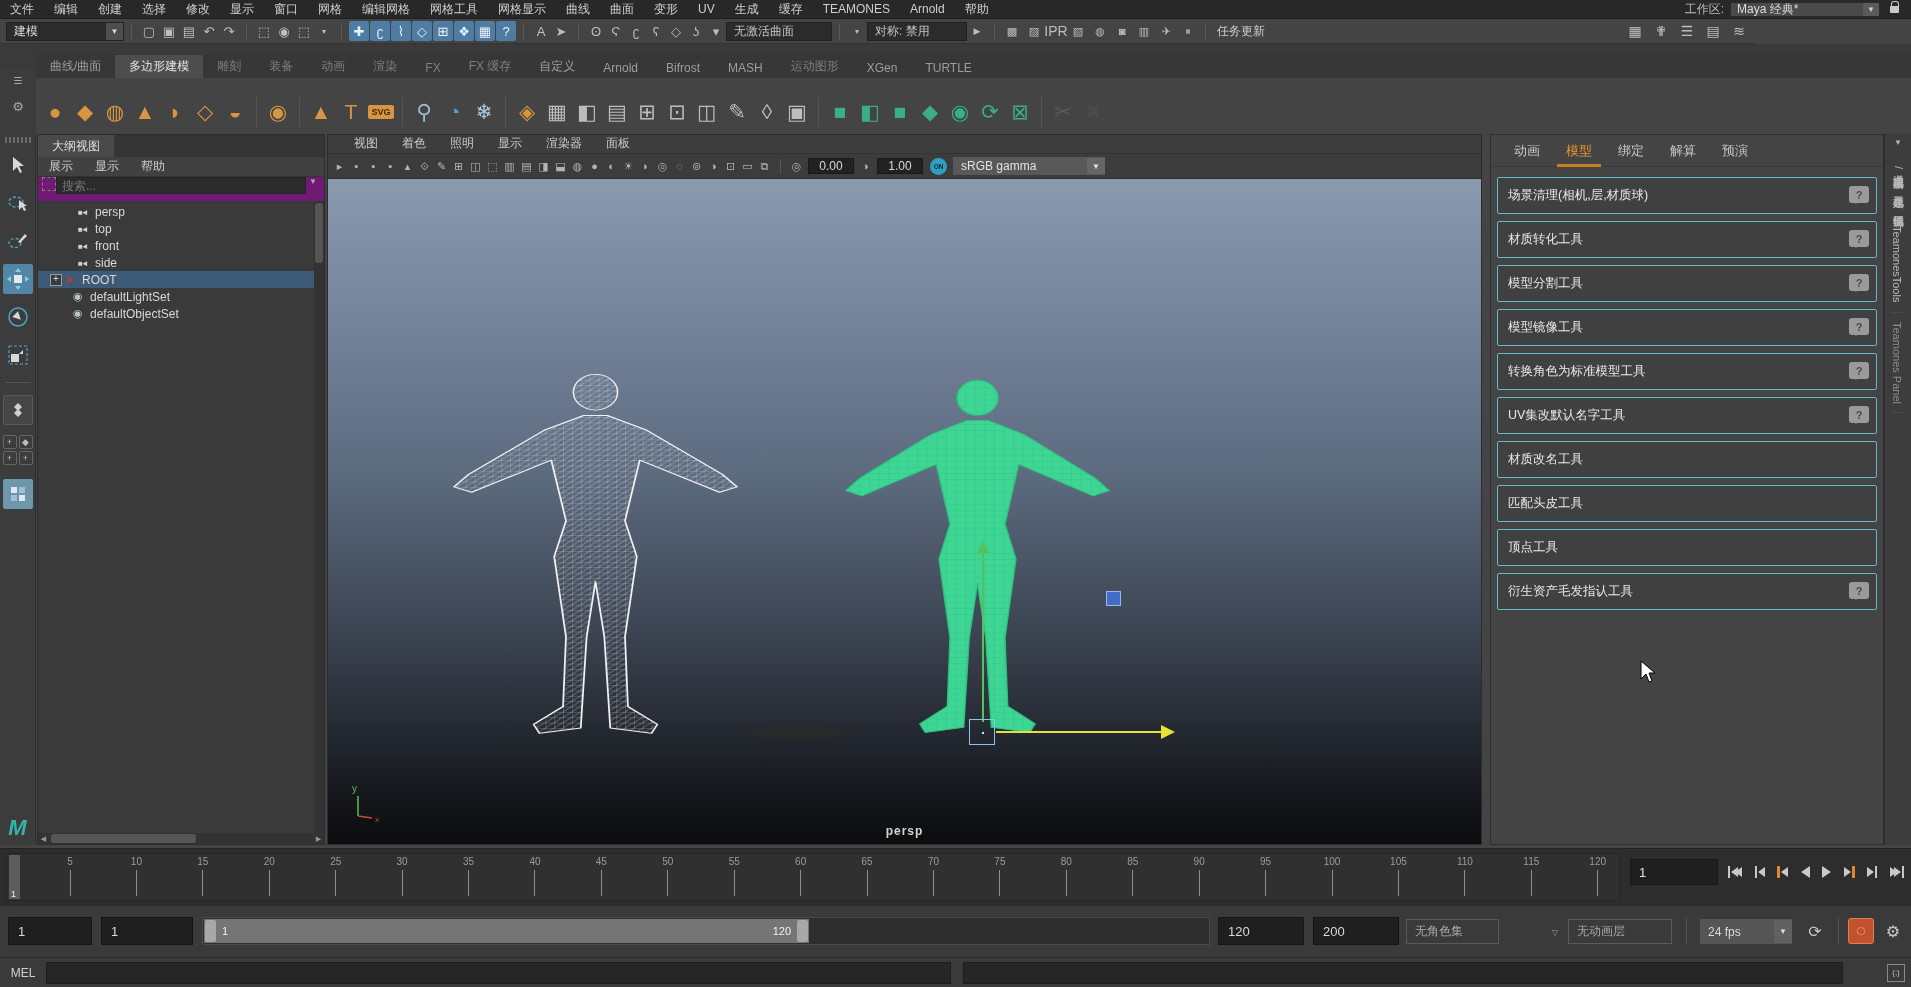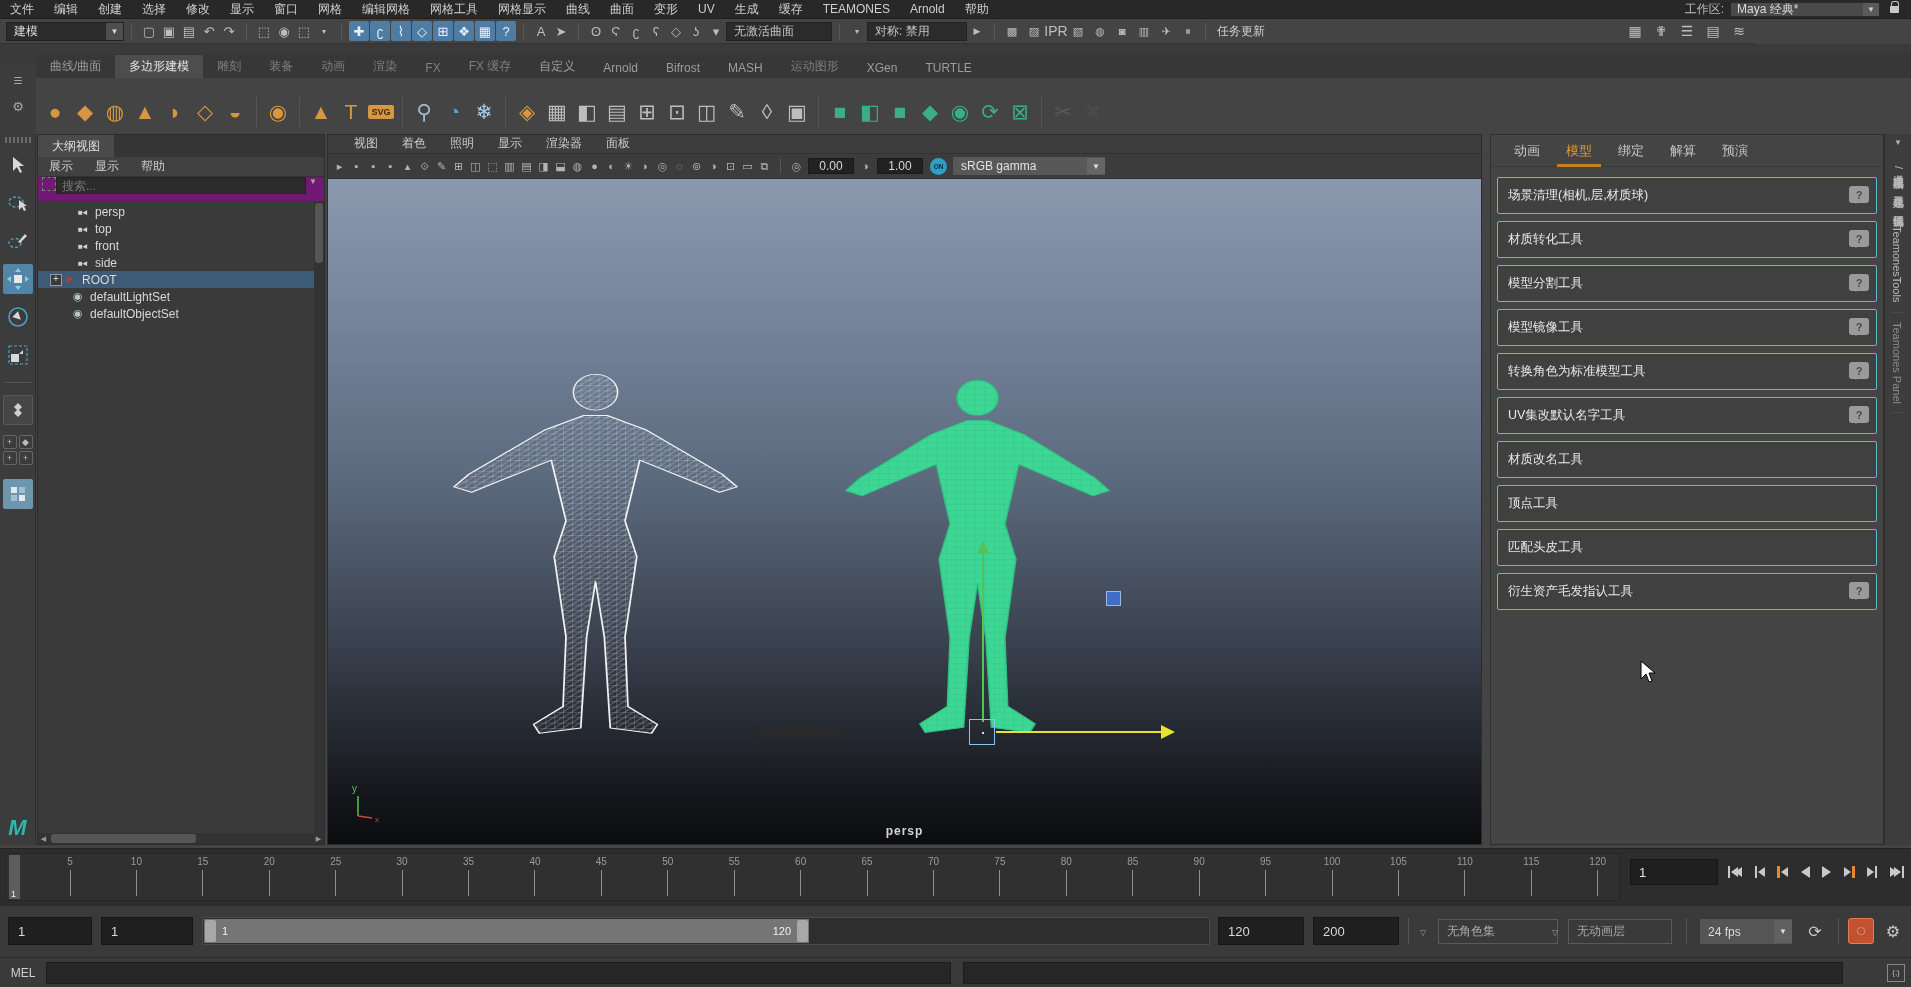--- a/index.html
+++ b/index.html
@@ -618,25 +618,25 @@
       </div>
         <div class="rbtn">
         <span>UV集改默认名字工具</span>
         <span class="help">?</span>
       </div>
         <div class="rbtn">
         <span>材质改名工具</span>
 
       </div>
         <div class="rbtn">
+        <span>匹配头皮工具</span>
+
+      </div>
+        <div class="rbtn">
         <span>顶点工具</span>
-
-      </div>
-        <div class="rbtn">
-        <span>匹配头皮工具</span>
 
       </div>
         <div class="rbtn">
         <span>衍生资产毛发指认工具</span>
         <span class="help">?</span>
       </div>
       </div>
   </div>
 
   <svg class="cursor" style="left:1640px;top:660px;width:18px;height:24px;position:absolute" viewBox="0 0 18 24">
@@ -805,21 +805,21 @@
         <span class="rhandle"></span>
         <span class="rlab">1</span>
         <span class="rlab end">120</span>
         <span class="rhandle"></span>
       </div>
     </div>
     <div class="rfield" style="left:1218px;width:86px">120</div>
     <div class="rfield" style="left:1313px;width:86px">200</div>
     <div class="rr-sep" style="left:1408px"></div>
     <span class="smalltri" style="left:1420px">▽</span>
-    <div class="flatfield" style="left:1438px;width:120px">无角色集</div>
+    <div class="flatfield" style="left:1406px;width:93px">无角色集</div>
     <span class="smalltri" style="left:1552px">▽</span>
     <div class="flatfield" style="left:1568px;width:104px">无动画层</div>
     <div class="rr-sep" style="left:1686px"></div>
     <div class="fpsdrop">
       <span>24 fps</span>
         <span class="arr">▼</span>
     </div>
     <span class="rr-icon" style="left:1802px">⟳</span>
     <div class="rr-sep" style="left:1838px"></div>
     <span class="rr-icon orange" style="left:1848px">◌</span>

